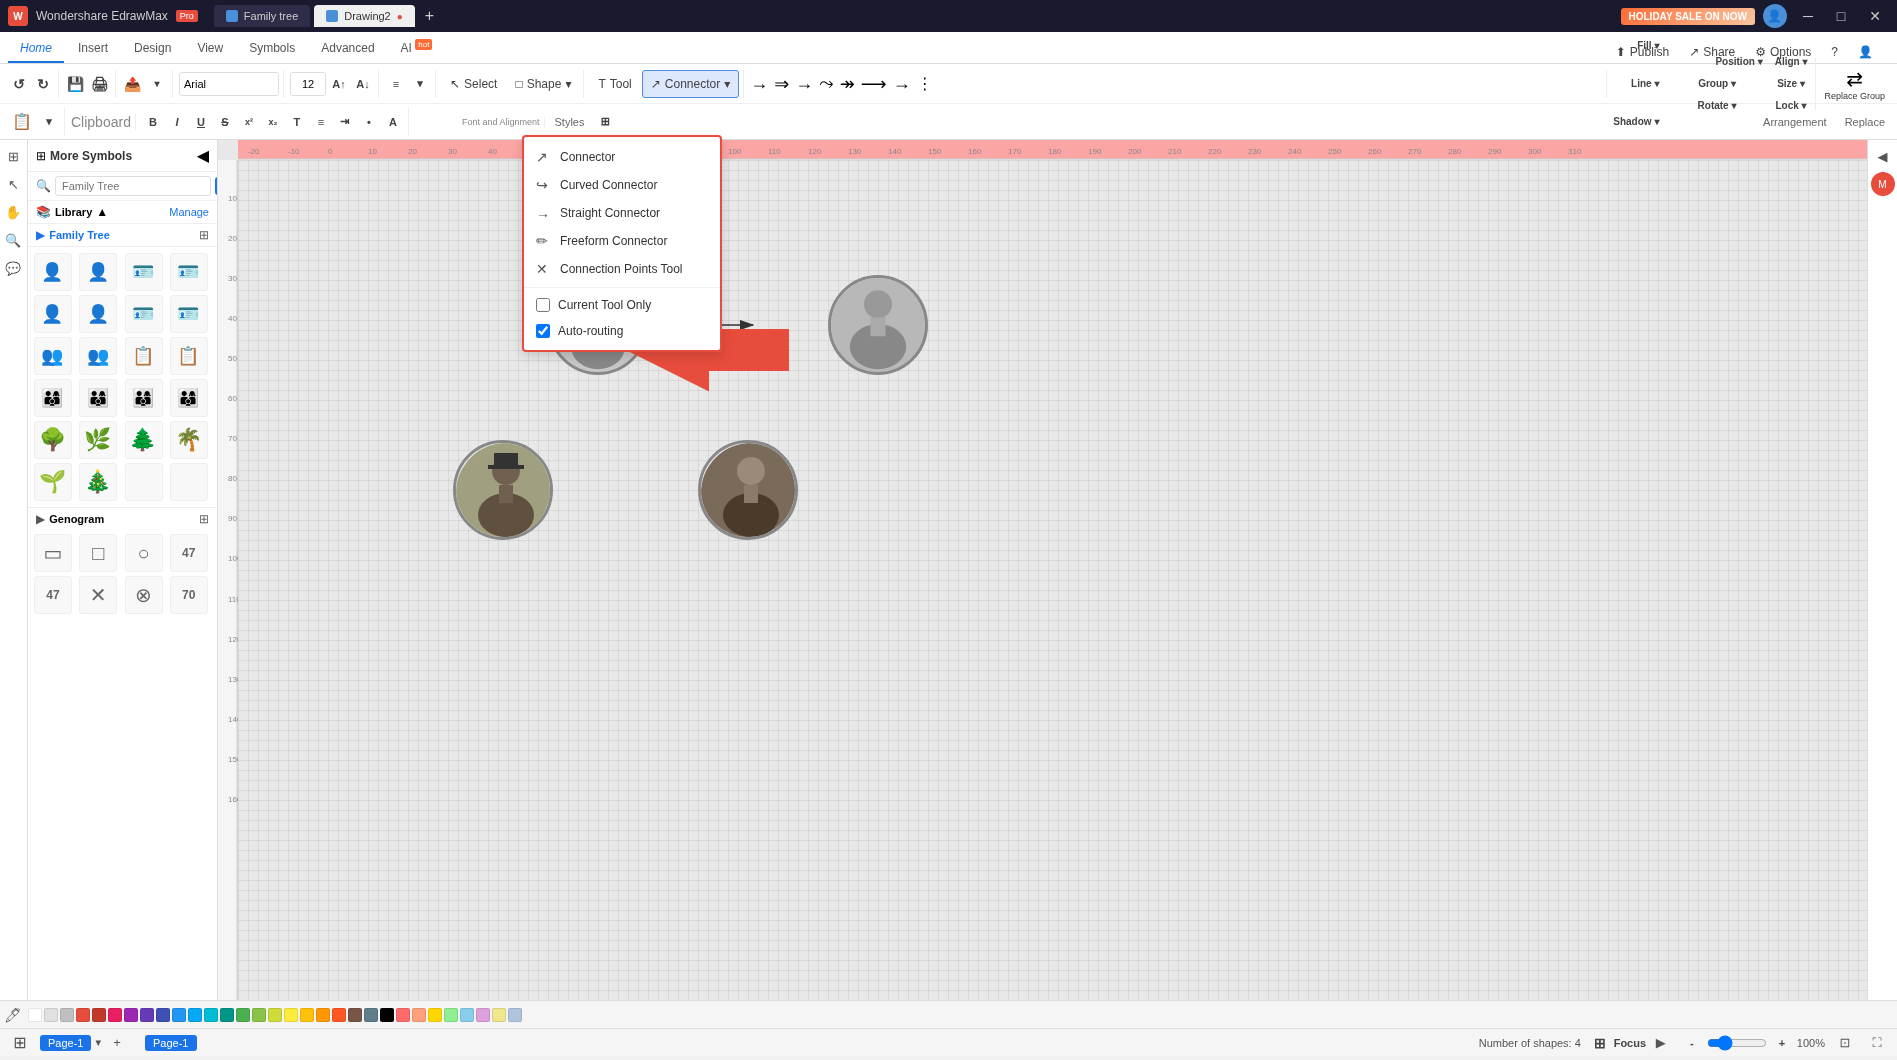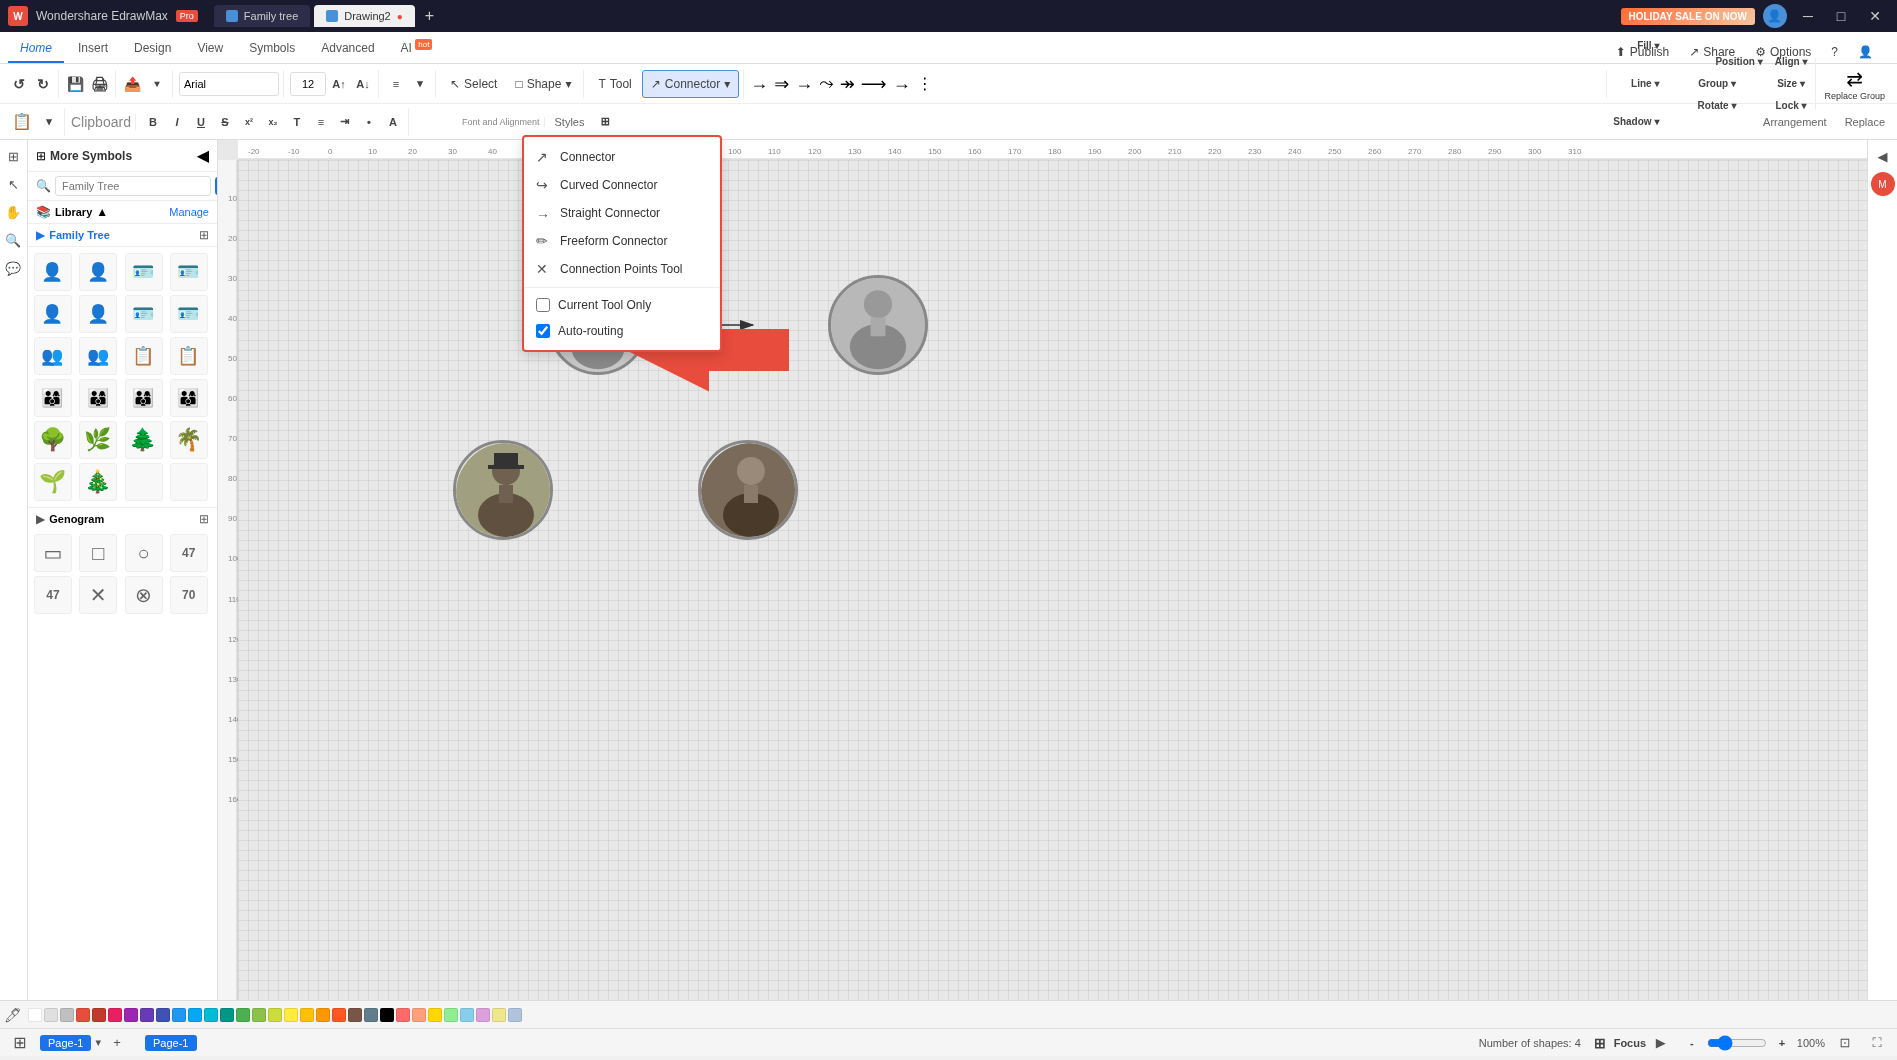--- a/index.html
+++ b/index.html
@@ -164,21 +164,21 @@
     #canvas-area {
       flex: 1;
       position: relative;
       overflow: hidden;
       background: #e8e8e8;
     }
     .ruler-h {
       position: absolute;
       top: 0; left: 20px; right: 0;
       height: 20px;
-      background: #ffffff;
+      background: #fca5a5;
       border-bottom: 1px solid #ddd;
       overflow: hidden;
     }
     .ruler-v {
       position: absolute;
       left: 0; top: 20px; bottom: 0;
       width: 20px;
       background: #f5f5f5;
       border-right: 1px solid #ddd;
     }

